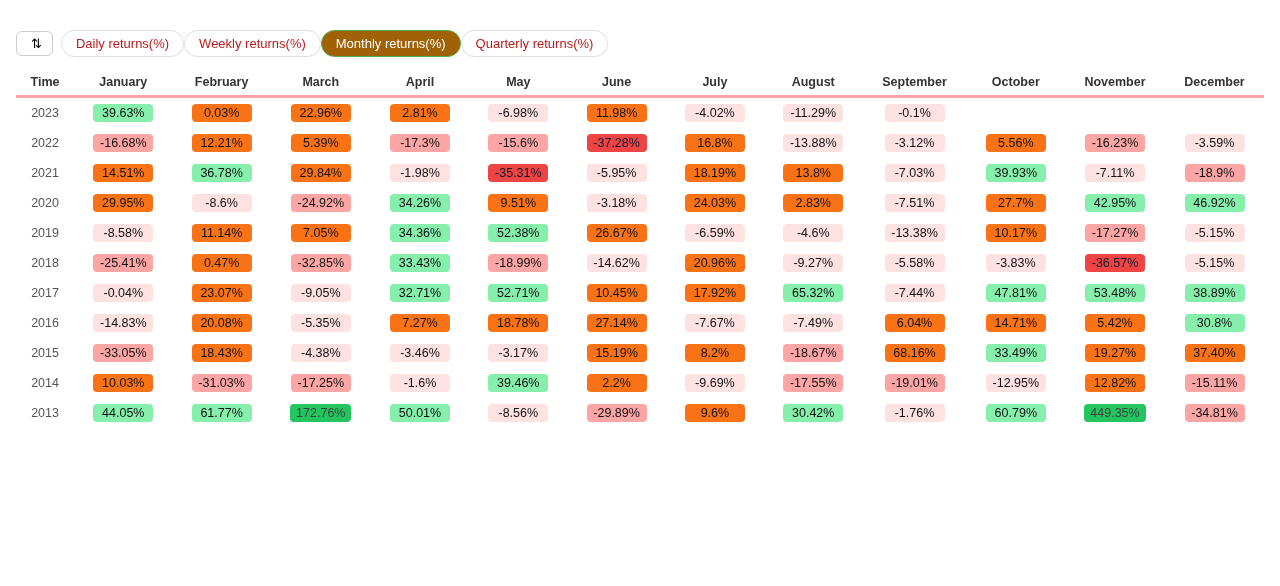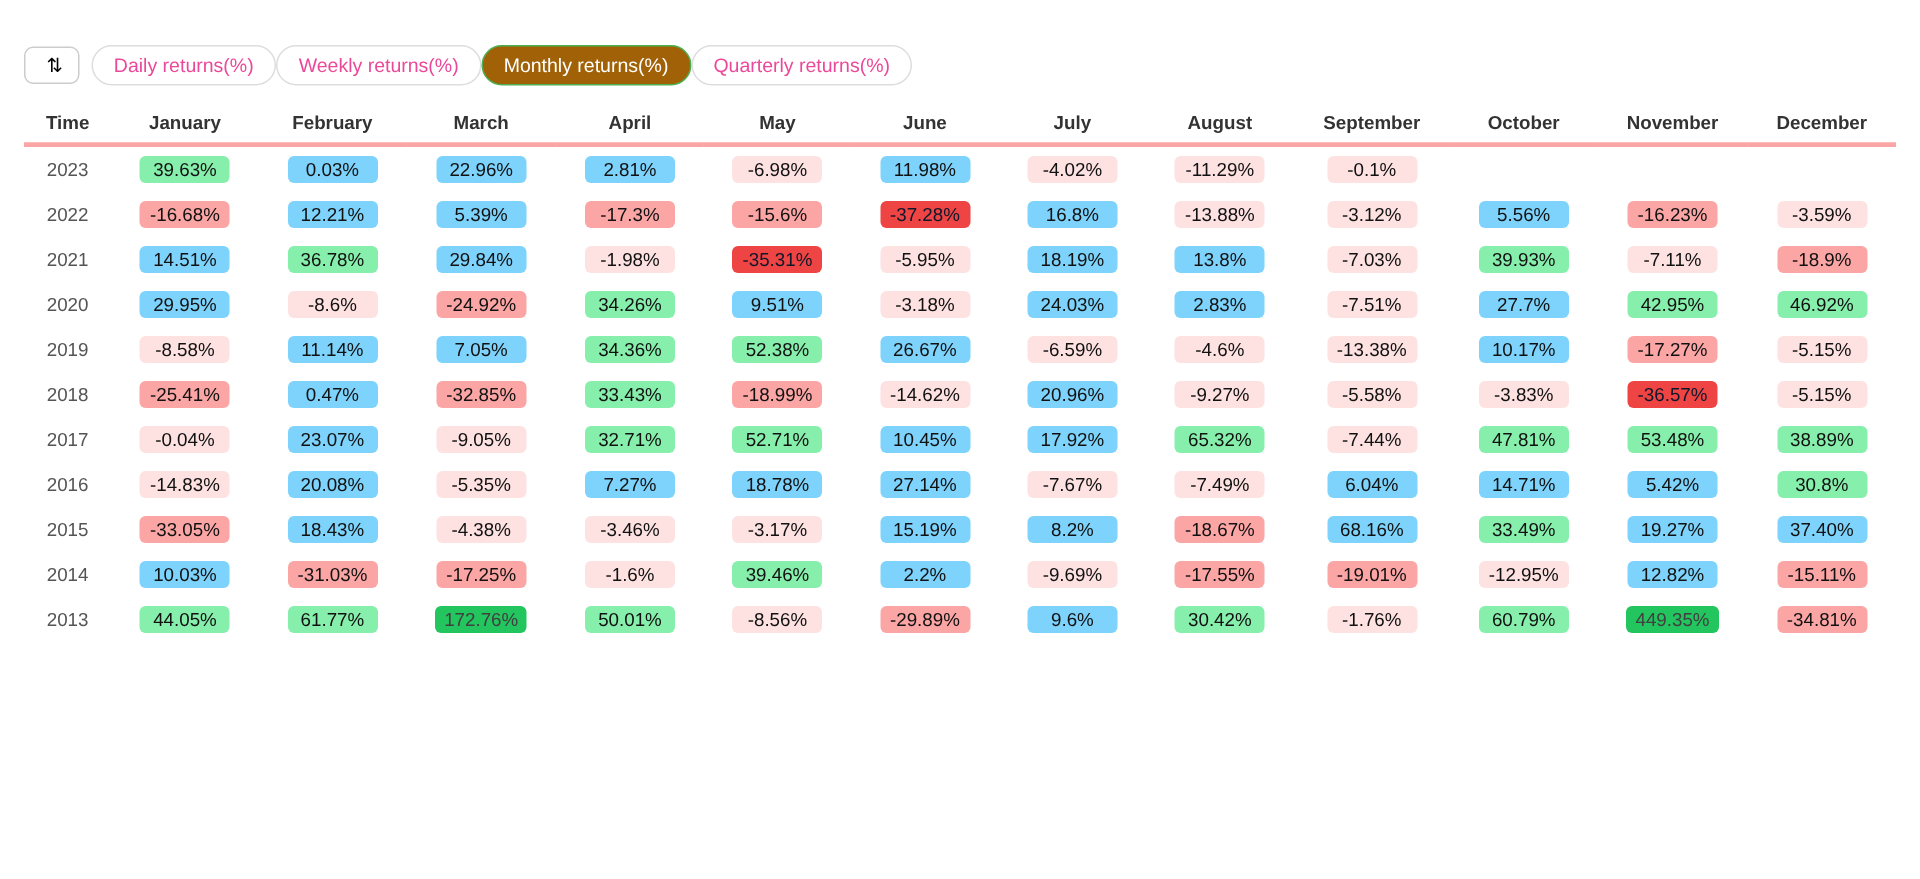--- a/index.html
+++ b/index.html
@@ -1,29 +1,29 @@
 <!DOCTYPE html>
 <html><head>
   <meta charset="utf-8">
   <style>
     * { box-sizing: border-box; margin: 0; padding: 0; }
     body { font-family: -apple-system, BlinkMacSystemFont, 'Segoe UI', sans-serif; background: #fff; padding: 16px; font-size: 13px; }
     h2 { font-size: 16px; font-weight: 700; margin-bottom: 14px; color: #111; }
     .toolbar { display: flex; align-items: center; gap: 8px; margin-bottom: 12px; }
     .btc-select { border: 1px solid #ccc; border-radius: 6px; padding: 4px 10px; font-size: 13px; background: #fff; cursor: pointer; display: flex; align-items: center; gap: 4px; }
-    .tab-btn { border: 1px solid #ddd; border-radius: 20px; padding: 5px 14px; font-size: 13px; background: #fff; cursor: pointer; color: #ec4899; }
+    .tab-btn { border: 1px solid #ddd; border-radius: 20px; padding: 5px 14px; font-size: 13px; background: #fff; cursor: pointer; color: #b91c1c; }
     .tab-btn.active { background: #a16207; color: #fff; border-color: #4caf50; }
     .table-wrap { overflow-x: auto; }
     table { border-collapse: collapse; width: 100%; min-width: 900px; }
     th, td { text-align: center; padding: 6px 8px; font-size: 12.5px; white-space: nowrap; }
     thead th { font-weight: 600; color: #333; border-bottom: 3px solid #fca5a5; }
     tbody tr td:first-child { color: #555; font-weight: 500; }
     .cell-green-strong { background: #22c55e; color: #404040; border-radius: 4px; }
     .cell-green-mid { background: #86efac; color: #111; border-radius: 4px; }
-    .cell-green-light { background: #7dd3fc; color: #111; border-radius: 4px; }
+    .cell-green-light { background: #f97316; color: #111; border-radius: 4px; }
     .cell-red-strong { background: #ef4444; color: #0f172a; border-radius: 4px; }
     .cell-red-mid { background: #fca5a5; color: #111; border-radius: 4px; }
     .cell-red-light { background: #fee2e2; color: #111; border-radius: 4px; }
     td span { display: inline-block; padding: 2px 6px; border-radius: 4px; min-width: 60px; }
   </style>
 </head>
 <body>
 
 <h2></h2>
 

